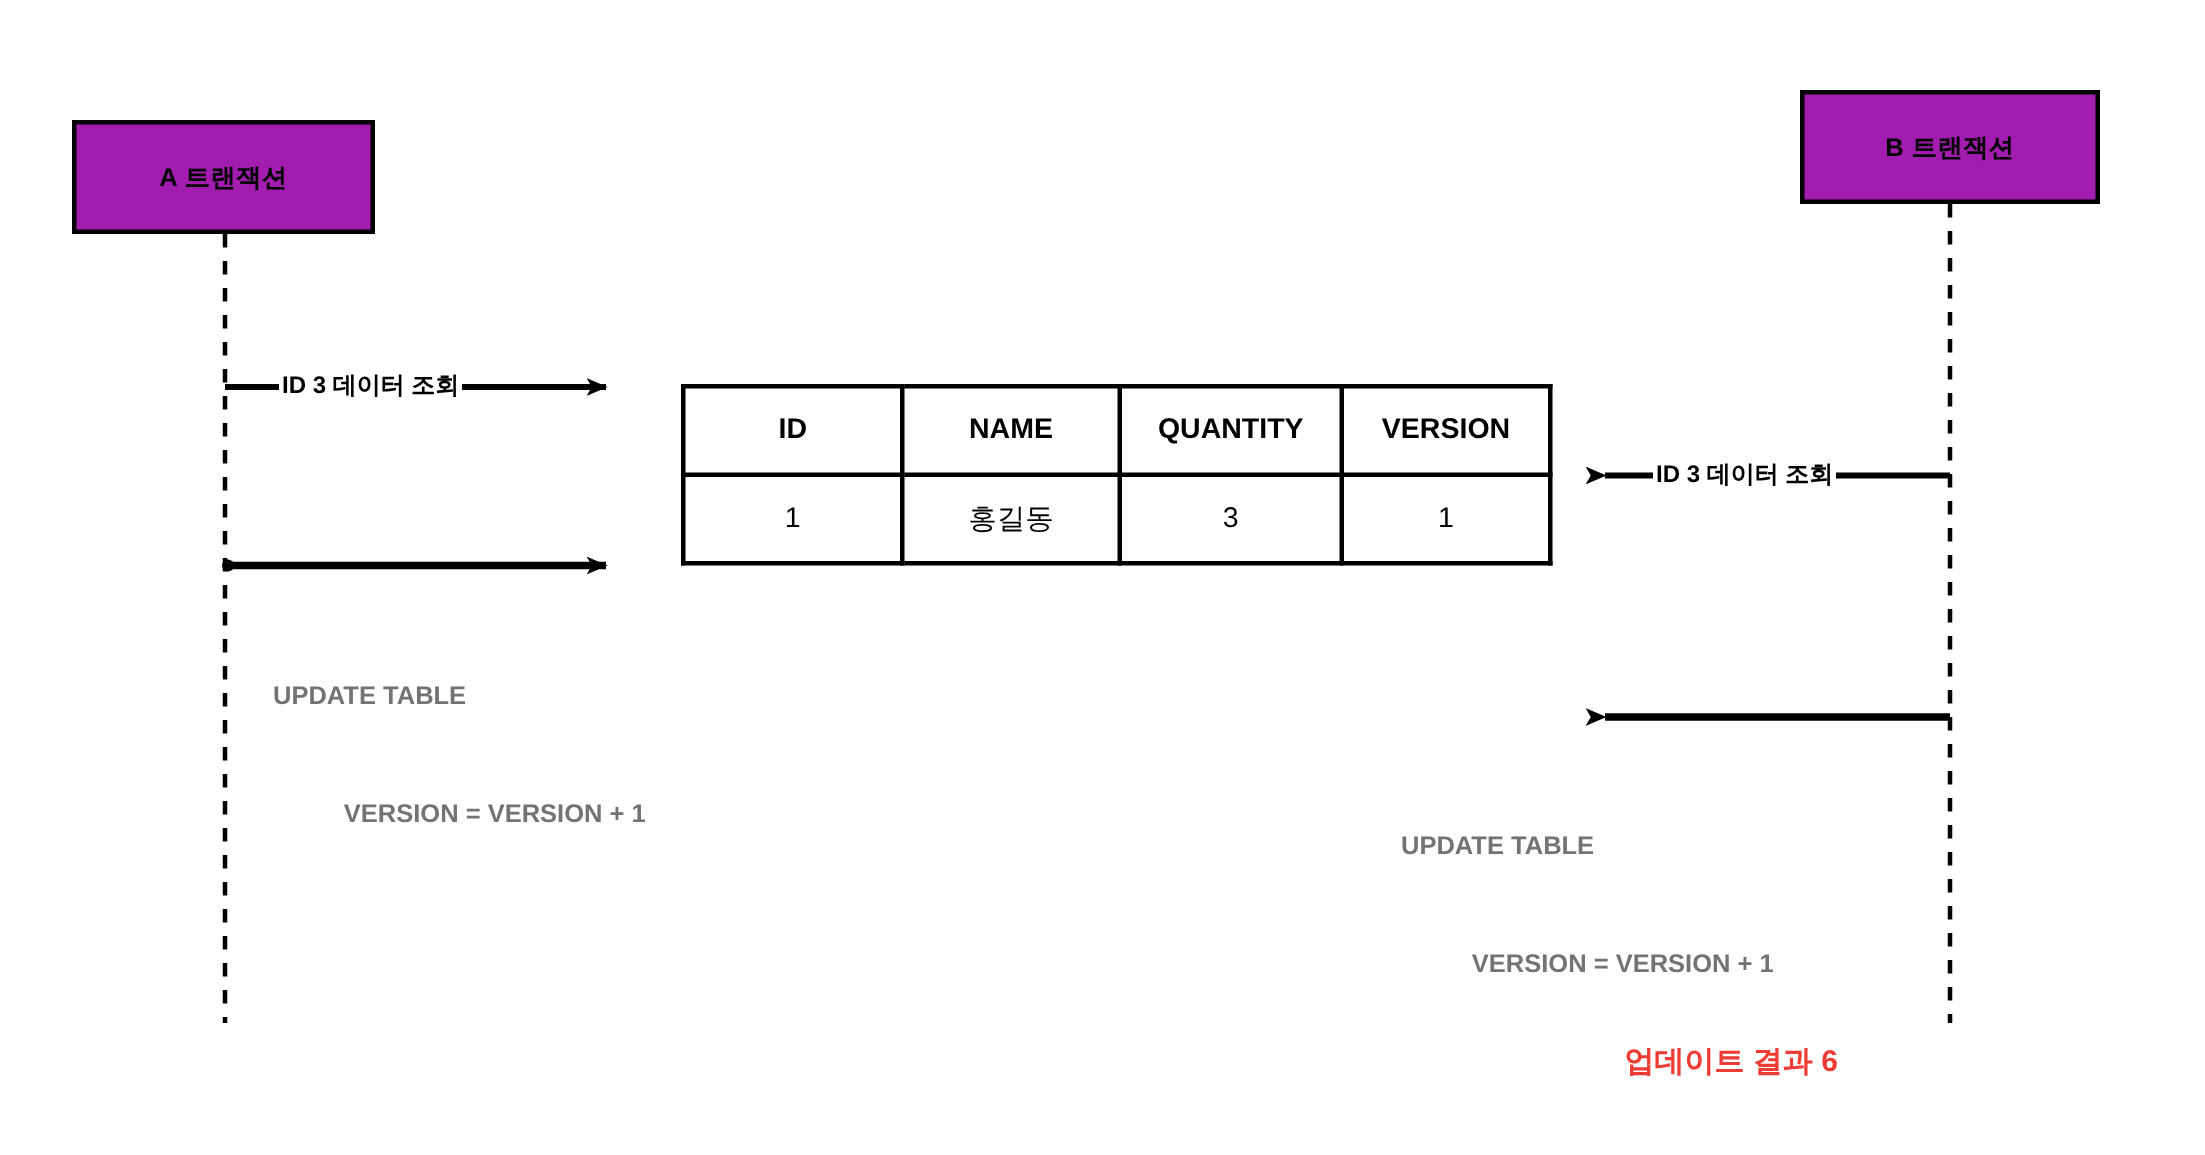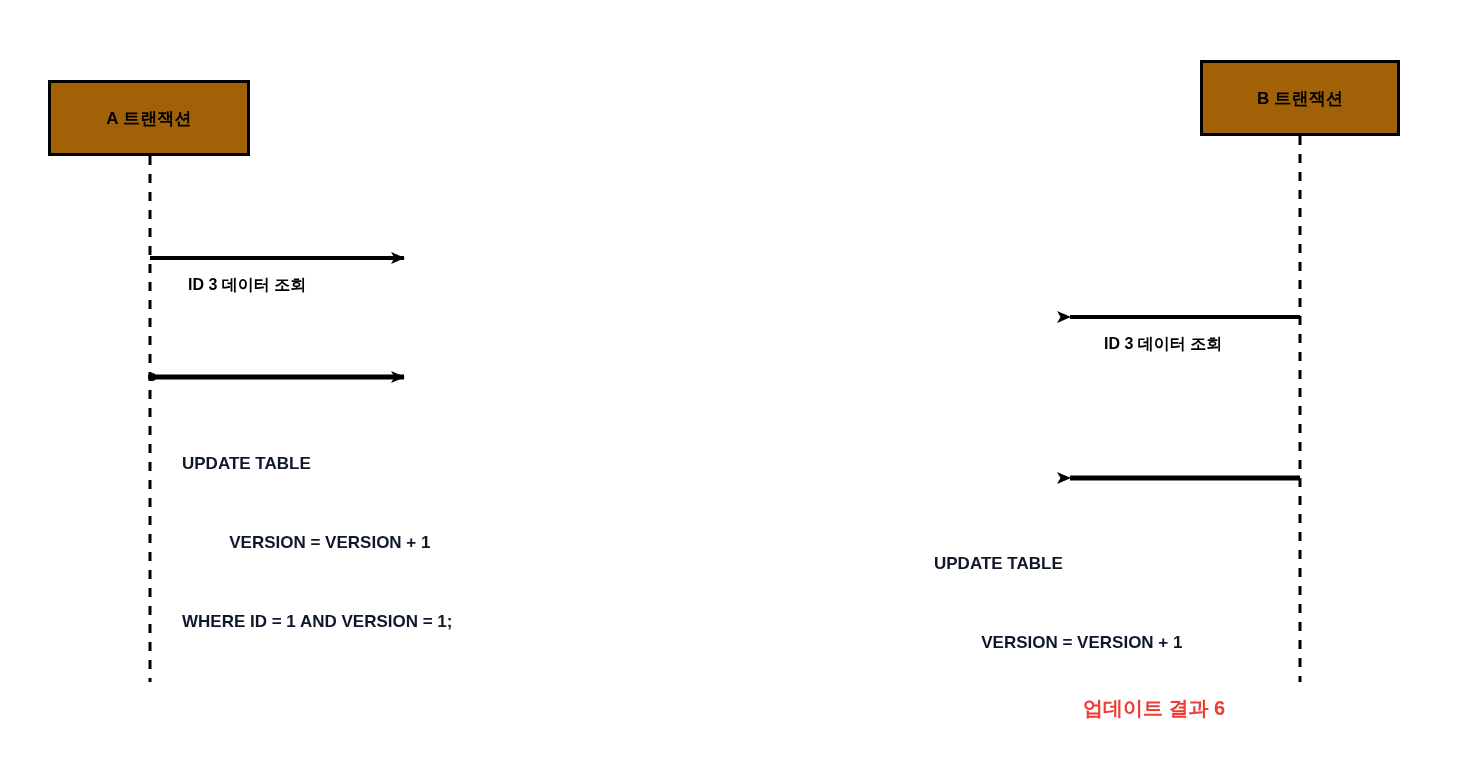--- a/index.html
+++ b/index.html
@@ -17,21 +17,21 @@
   #canvas {
     position: absolute;
     left: 0; top: 0;
     width: 1470px;
     height: 770px;
   }
 
   .actor-box {
     position: absolute;
     border: 3px solid #000000;
-    background: #a16207;
+    background: #a21caf;
     box-sizing: border-box;
     display: flex;
     align-items: center;
     justify-content: center;
   }
   .actor-label {
     font-size: 17px;
     font-weight: bold;
     color: #000000;
     letter-spacing: 0.2px;
@@ -46,21 +46,20 @@
   }
 
   .arrow-label {
     position: absolute;
     font-size: 16px;
     font-weight: bold;
     color: #000000;
     background: #ffffff;
     padding: 0 2px;
     white-space: nowrap;
-    margin-top: 28px;
   }
 
   .data-table {
     position: absolute;
     border-collapse: collapse;
     background: #ffffff;
   }
   .data-table td, .data-table th {
     border: 3px solid #000000;
     text-align: center;
@@ -78,21 +77,21 @@
   }
   .col-id { width: 146px; }
   .col-name { width: 145px; }
   .col-qty { width: 148px; }
   .col-ver { width: 139px; }
 
   .sql-block {
     position: absolute;
     font-size: 17px;
     font-weight: bold;
-    color: #0f172a;
+    color: #737373;
     line-height: 1.55;
     white-space: pre;
   }
 
   .note-red {
     position: absolute;
     font-size: 20px;
     font-weight: bold;
     line-height: 1.45;
     white-space: pre;
@@ -132,25 +131,42 @@
   </div>
 
   <div class="actor-box" style="left:1200px; top:60px; width:200px; height:76px;">
     <span class="actor-label">B 트랜잭션</span>
   </div>
 
   <div class="arrow-label" style="left:186px; top:247px;">ID 3 데이터 조회</div>
 
   <div class="arrow-label" style="left:1102px; top:306px;">ID 3 데이터 조회</div>
 
+  <table class="data-table" style="left:454px; top:256px;">
+    <thead>
+      <tr>
+        <th class="col-id">ID</th>
+        <th class="col-name">NAME</th>
+        <th class="col-qty">QUANTITY</th>
+        <th class="col-ver">VERSION</th>
+      </tr>
+    </thead>
+    <tbody>
+      <tr>
+        <td class="col-id">1</td>
+        <td class="col-name">홍길동</td>
+        <td class="col-qty">3</td>
+        <td class="col-ver">1</td>
+      </tr>
+    </tbody>
+  </table>
 
   <div class="sql-block" style="left:182px; top:398px;">
     <div>UPDATE TABLE</div>
     <div>          VERSION = VERSION + 1</div>
-    <div>WHERE ID = 1 AND VERSION = 1;</div>
   </div>
 
   <div class="sql-block" style="left:934px; top:498px;">
     <div>UPDATE TABLE</div>
     <div>          VERSION = VERSION + 1</div>
     
   </div>
 
   <div class="note-red" style="left:1083px; top:636px; color:#EE3B33;">
     <div>업데이트 결과 6</div>

